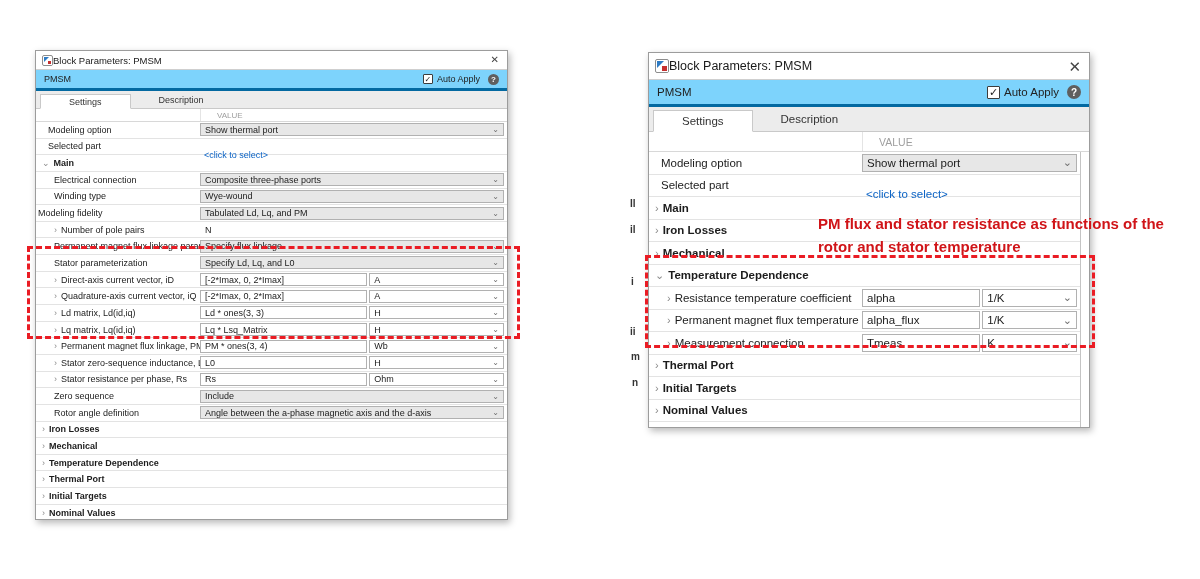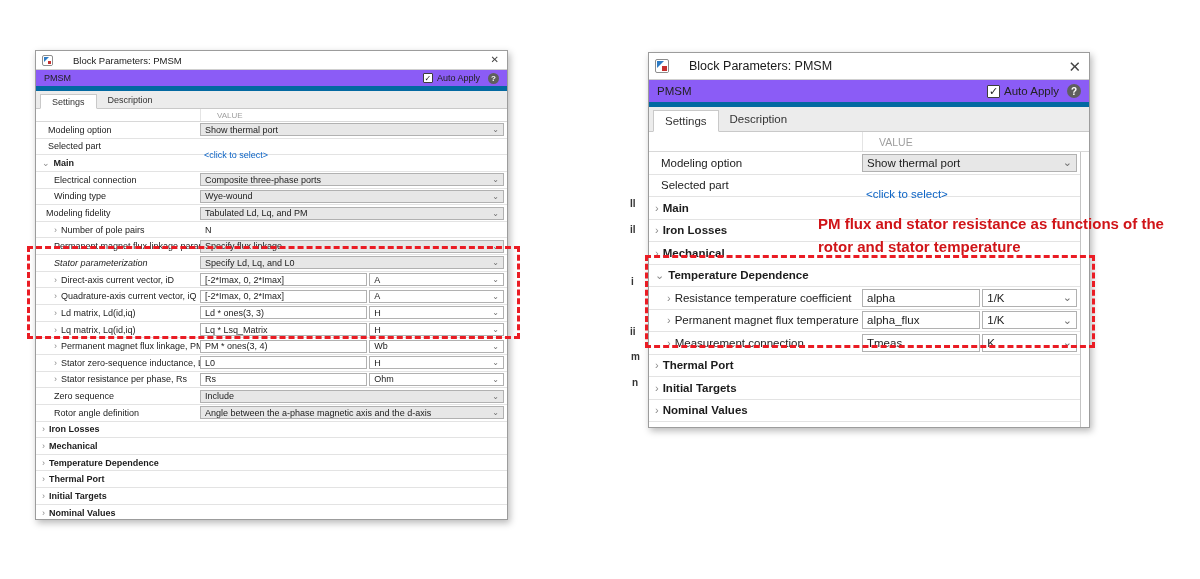--- a/index.html
+++ b/index.html
@@ -8,57 +8,57 @@
   .canvas { position:relative; width:1200px; height:579px; background:#fff; overflow:hidden; }
 
   
   .dlg { position:absolute; background:#fff; border:1px solid #9c9c9c;
          box-shadow:2px 3px 7px rgba(0,0,0,.28); z-index:2; display:flex; flex-direction:column; }
   .dlg-left  { left:35px;  top:50px; width:473px; height:470px;
                --rowh:16.65px; --nameW:164px; --boxh:13px; font-size:9px; }
   .dlg-right { left:648px; top:52px; width:442px; height:376px;
                --rowh:22.5px; --nameW:213px; --boxh:18px; font-size:11.5px; }
 
-  .titlebar { display:flex; align-items:center; gap:20px; background:#fff;
+  .titlebar { display:flex; align-items:center; gap:0; background:#fff;
               border-bottom:1px solid #cfcfcf; padding:0 8px 0 6px; color:#1a1a1a; }
   .dlg-left  .titlebar { height:19px; font-size:9.5px; }
   .dlg-right .titlebar { height:27px; font-size:12.5px; }
   .titlebar .title { flex:1; }
   .close { color:#444; cursor:default; line-height:1; }
   .dlg-left .close { font-size:10px; } .dlg-right .close { font-size:15px; }
 
   .blockicon { position:relative; background:#fff; border:1px solid #8d8d8d; border-radius:2px; flex:none; }
   .dlg-left  .blockicon { width:11px; height:11px; }
   .dlg-right .blockicon { width:14px; height:14px; }
   .bi-arrow { position:absolute; left:1px; top:1px; width:0; height:0;
               border-top:5px solid #2e7bc4; border-right:5px solid transparent; }
   .dlg-right .bi-arrow { border-top-width:7px; border-right-width:7px; }
   .bi-red { position:absolute; right:0; bottom:0; background:#c62f2f; border:1px solid #fff; }
   .dlg-left  .bi-red { width:5px; height:5px; }
   .dlg-right .bi-red { width:7px; height:7px; }
 
-  .applybar { display:flex; align-items:center; background:#8b5cf6;
-              border-bottom:5px solid #0369a1; padding:0 8px; color:#222; }
+  .applybar { display:flex; align-items:center; background:#7dd3fc;
+              border-bottom:3px solid #0369a1; padding:0 8px; color:#222; }
   .dlg-left  .applybar { height:21px; }
   .dlg-right .applybar { height:27px; }
   .applybar .bname { flex:1; }
   .checkbox { display:inline-flex; align-items:center; justify-content:center;
               background:#fff; border:1.5px solid #3d3d3d; border-radius:1px; color:#222;
               margin-right:4px; }
   .dlg-left  .checkbox { width:10px; height:10px; font-size:8px; }
   .dlg-right .checkbox { width:13px; height:13px; font-size:11px; }
   .helpicon { display:inline-flex; align-items:center; justify-content:center; border-radius:50%;
               background:#5f5f5f; color:#fff; font-weight:bold; margin-left:8px; }
   .dlg-left  .helpicon { width:11px; height:11px; font-size:8px; }
   .dlg-right .helpicon { width:14px; height:14px; font-size:10px; }
 
   .tabs { display:flex; align-items:flex-end; background:#ececec; border-bottom:1px solid #c9c9c9; padding-left:4px; }
   .dlg-left  .tabs { height:18px; }
   .dlg-right .tabs { height:25px; }
-  .tab { padding:0 11px; display:flex; align-items:center; color:#333; height:100%; }
+  .tab { padding:0 28px; display:flex; align-items:center; color:#333; height:100%; }
   .tab.active { background:#fff; border:1px solid #c9c9c9; border-bottom:1px solid #fff;
                 margin-bottom:-1px; height:calc(100% - 2px); }
 
   .colhead { display:flex; color:#9e9e9e; border-bottom:1px solid #d8d8d8; background:#fff; }
   .dlg-left  .colhead { height:13px; font-size:8px; }
   .dlg-right .colhead { height:20px; font-size:10.5px; }
   .colhead .cn { width:var(--nameW); padding-left:8px; display:flex; align-items:center;margin-top:31px; }
   .colhead .cv { flex:1; padding-left:16px; display:flex; align-items:center; border-left:1px solid #e4e4e4; }
 
   .rows { position:relative; flex:1; overflow:hidden; background:#fff; }
@@ -169,21 +169,21 @@
             <span class="pname">Winding type</span>
           </div>
           <div class="valuecell">
             <div class="dd">
               <span class="ddtext">Wye-wound</span>
               <span class="ddchev">⌄</span>
             </div>
           </div>
         </div>
         <div class="row">
-          <div class="namecell" style="padding-left: 10px;">
+          <div class="namecell" style="padding-left: 2px;">
             <span class="pname">Modeling fidelity</span>
           </div>
           <div class="valuecell">
             <div class="dd">
               <span class="ddtext">Tabulated Ld, Lq, and PM</span>
               <span class="ddchev">⌄</span>
             </div>
           </div>
         </div>
         <div class="row">
@@ -200,21 +200,21 @@
             <span class="pname">Permanent magnet flux linkage parame...</span>
           </div>
           <div class="valuecell">
             <div class="dd">
               <span class="ddtext">Specify flux linkage</span>
               <span class="ddchev">⌄</span>
             </div>
           </div>
         </div>
         <div class="row">
-          <div class="namecell" style="padding-left: 18px; font-style: italic;">
+          <div class="namecell" style="padding-left: 18px;">
             <span class="pname">Stator parameterization</span>
           </div>
           <div class="valuecell">
             <div class="dd">
               <span class="ddtext">Specify Ld, Lq, and L0</span>
               <span class="ddchev">⌄</span>
             </div>
           </div>
         </div>
         <div class="row">

